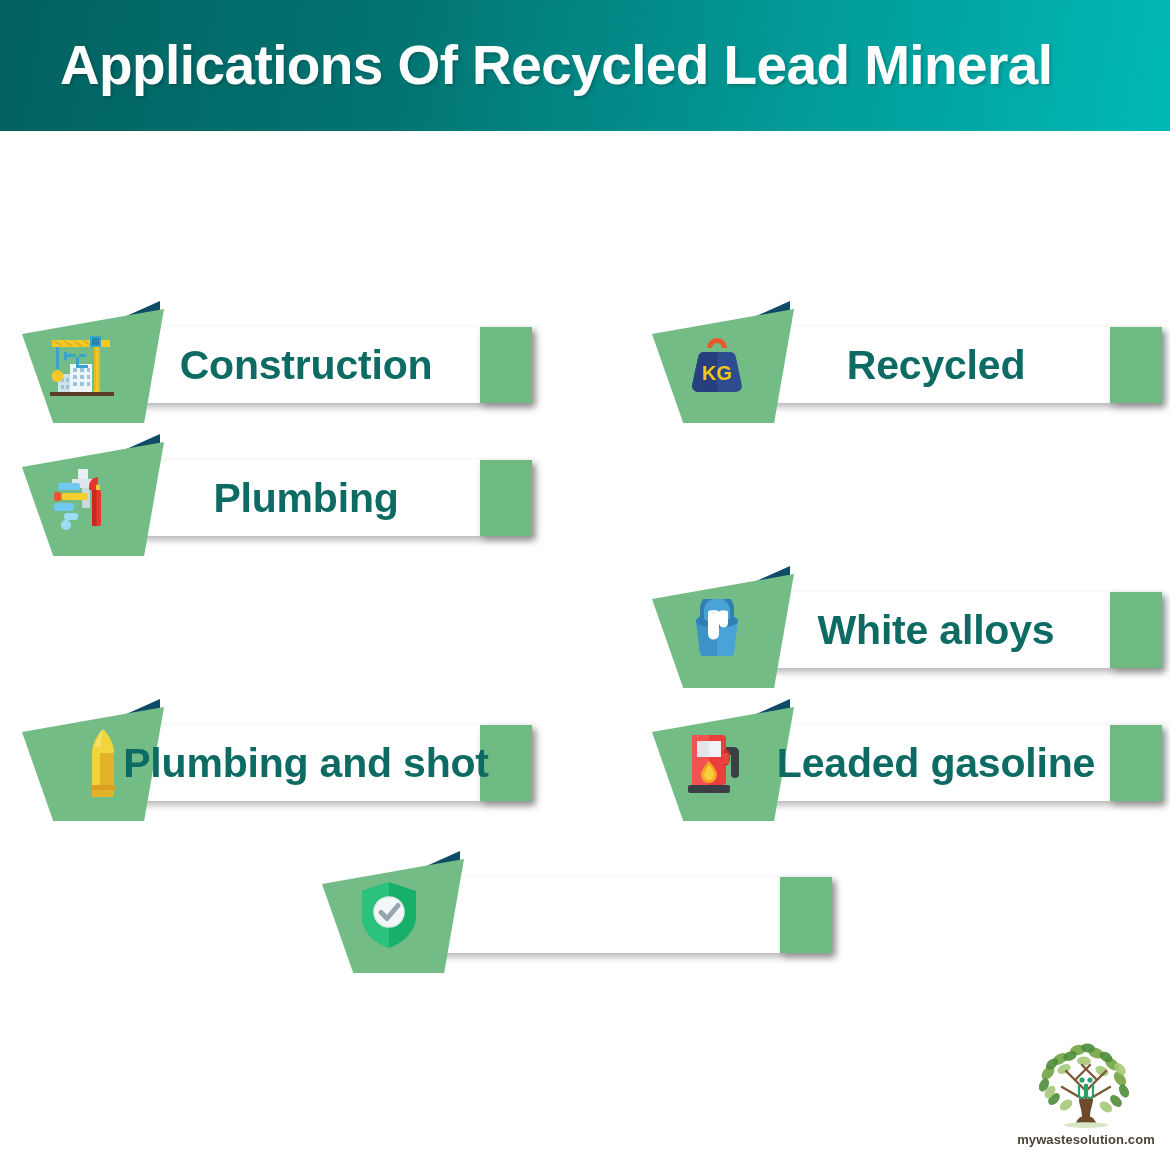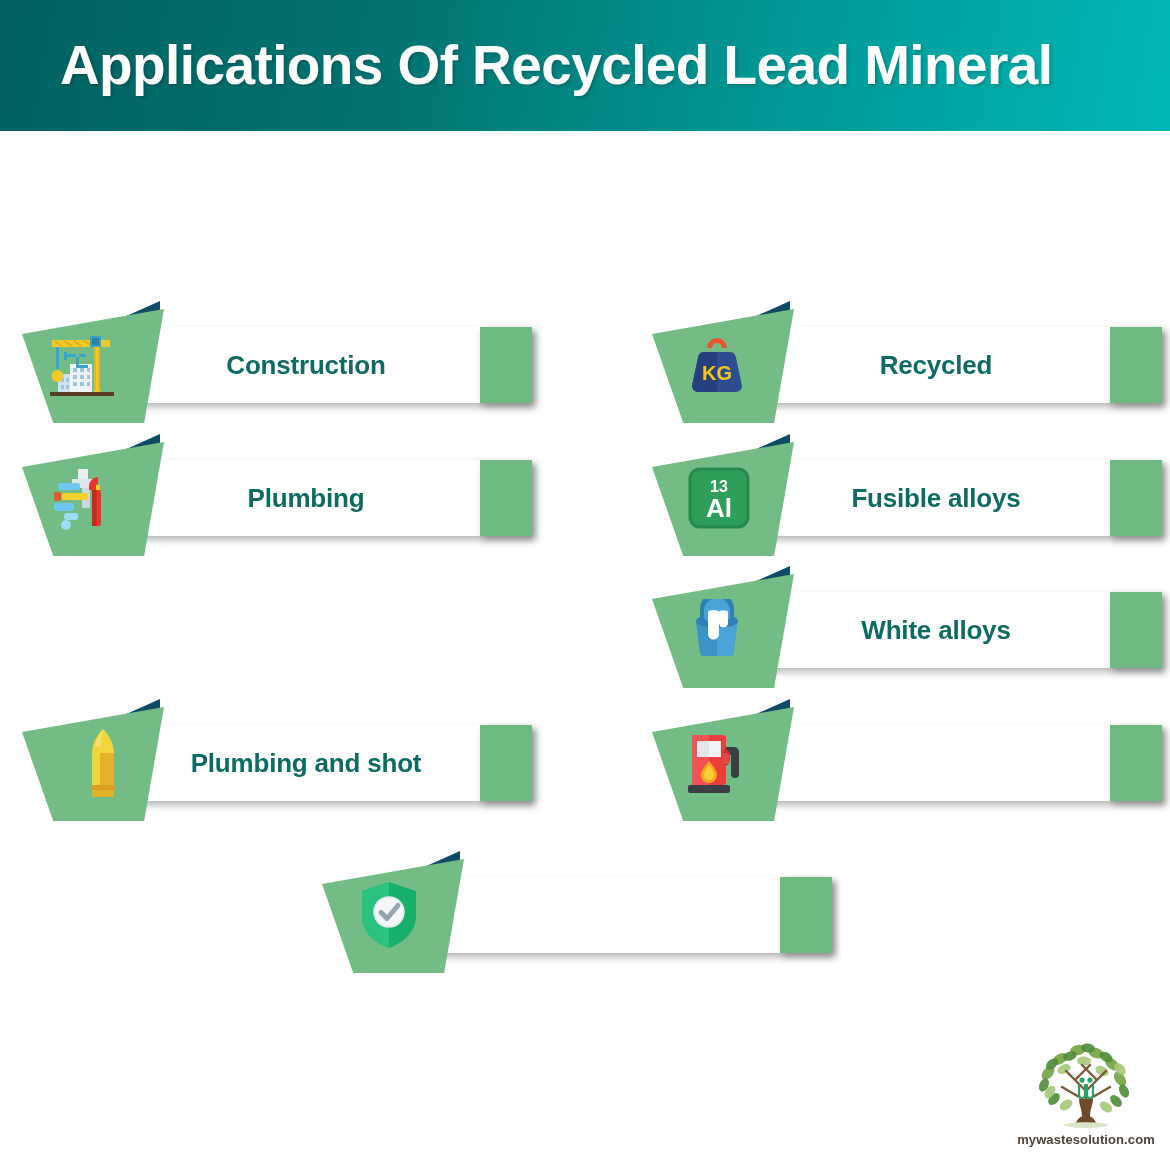--- a/index.html
+++ b/index.html
@@ -73,21 +73,21 @@
   .card-label {
     position: absolute;
     left: 110px;
     top: 26px;
     width: 348px;
     height: 76px;
     display: flex;
     align-items: center;
     justify-content: center;
     color: #0d6b64;
-    font-size: 26px;
+    font-size: 41px;
     font-weight: bold;
     letter-spacing: -0.2px;
     white-space: nowrap;
   }
 
   
   .card-fold {
     position: absolute;
     left: 8px;
     top: 0px;
@@ -219,35 +219,20 @@
         <rect x="6" y="29" width="7" height="9" rx="2" fill="#e8562c"></rect>
         <rect x="44" y="22" width="8" height="6" rx="1" fill="#f5cf2e"></rect>
         <path d="M50 14 a9 9 0 0 0 -9 9 v4 h7 v-4 a2 2 0 0 1 2 -2z" fill="#e8362a"></path>
         <rect x="44" y="27" width="9" height="36" rx="2" fill="#e8362a"></rect>
         <rect x="44" y="27" width="4.5" height="36" fill="#c72820"></rect>
       </svg>
     </div>
     <div class="card-label">Plumbing</div>
   </div>
 
-  <div class="card" style="left:652px; top:303px;">
-    <div class="card-bar"></div>
-    <div class="card-cap"></div>
-    <div class="card-fold"></div>
-    <div class="card-banner"></div>
-    <div class="icon-wrap">
-      <svg width="62" height="62" viewBox="0 0 62 62">
-        <rect x="2" y="2" width="58" height="58" rx="10" fill="#2e9e5b"></rect>
-        <rect x="2" y="2" width="58" height="58" rx="10" fill="none" stroke="#27894e" stroke-width="3"></rect>
-        <text x="31" y="25" text-anchor="middle" font-family="'Liberation Sans',sans-serif" font-size="16" font-weight="bold" fill="#ffffff">13</text>
-        <text x="31" y="50" text-anchor="middle" font-family="'Liberation Sans',sans-serif" font-size="26" font-weight="bold" fill="#ffffff">Al</text>
-      </svg>
-    </div>
-    <div class="card-label">Fusible alloys</div>
-  </div>
 
 
   <div class="card" style="left:652px; top:435px;">
     <div class="card-bar"></div>
     <div class="card-cap"></div>
     <div class="card-fold"></div>
     <div class="card-banner"></div>
     <div class="icon-wrap">
       <svg width="66" height="62" viewBox="0 0 66 62">
         <path d="M12 22 h42 l-4 32 a4 4 0 0 1 -4 3 H20 a4 4 0 0 1 -4 -3z" fill="#4aa3d6"></path>
@@ -294,20 +279,21 @@
         <rect x="12" y="4" width="17" height="50" fill="#f15252"></rect>
         <rect x="17" y="10" width="24" height="16" fill="#f0f2f4"></rect>
         <rect x="17" y="10" width="12" height="16" fill="#e2e6ea"></rect>
         <path d="M29 30 c5 6 8 10 8 14 a8 8 0 0 1 -16 0 c0 -4 3 -8 8 -14z" fill="#f5a623"></path>
         <path d="M29 34 c3 4 5 7 5 10 a5 5 0 0 1 -10 0 c0 -3 2 -6 5 -10z" fill="#f7d039"></path>
         <path d="M46 16 h8 a5 5 0 0 1 5 5 v22 a4 4 0 0 1 -8 0 V24 h-5z" fill="#3a3f45"></path>
         <path d="M44 18 a6 6 0 0 1 6 6 v5 a6 6 0 0 1 -6 6 z" fill="#c9302c"></path>
         <rect x="43" y="22" width="6" height="11" rx="2" fill="#e04a42"></rect>
       </svg>
     </div>
+    <div class="card-label">Leaded gasoline</div>
   </div>
 
   <div class="card" style="left:322px; top:720px;">
     <div class="card-bar"></div>
     <div class="card-cap"></div>
     <div class="card-fold"></div>
     <div class="card-banner"></div>
     <div class="icon-wrap">
       <svg width="62" height="70" viewBox="0 0 62 70">
         <path d="M31 2 L58 11 v25 c0 16 -13 27 -27 32 C17 63 4 52 4 36 V11z" fill="#17b06b"></path>

